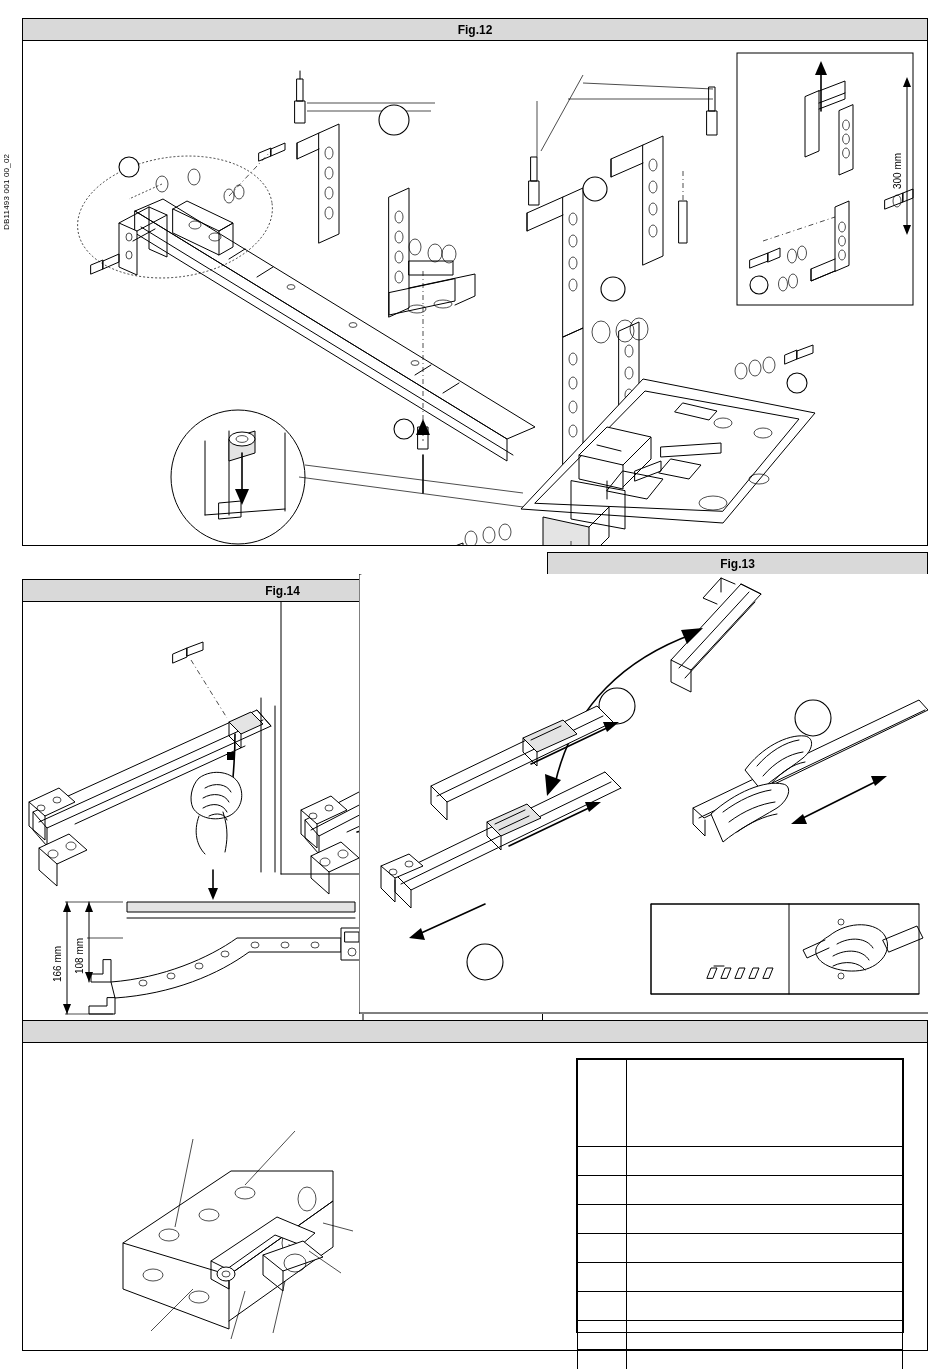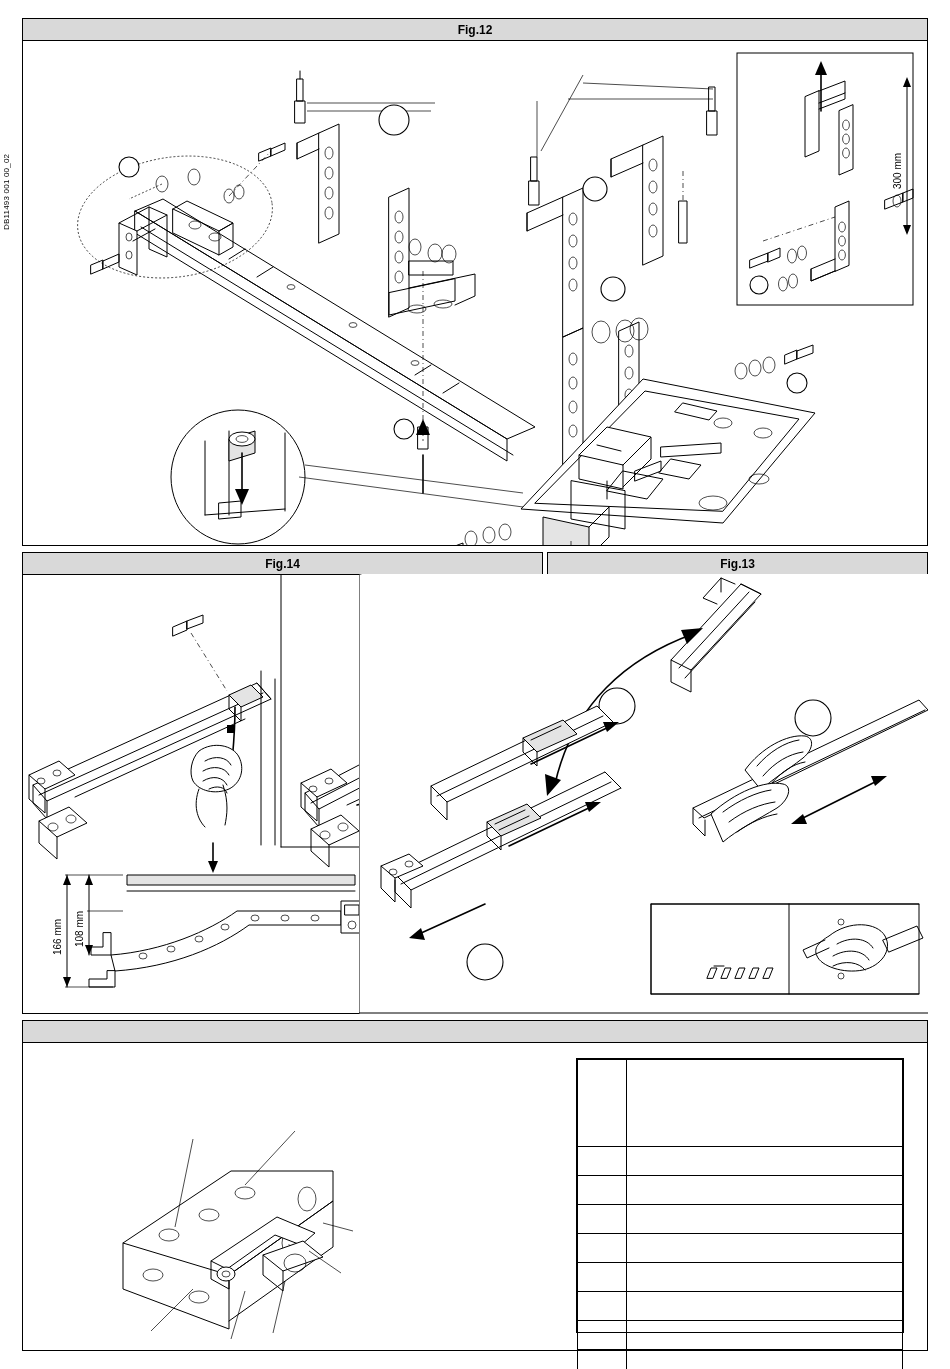--- a/index.html
+++ b/index.html
@@ -254,21 +254,21 @@
         <ellipse class="ln-f" cx="732" cy="327" rx="6" ry="8"></ellipse>
         <ellipse class="ln-f" cx="746" cy="324" rx="6" ry="8"></ellipse>
         <path class="ln" d="M762 314 l12 -5 l0 9 l-12 5 z"></path>
         <path class="ln" d="M774 310 l16 -6 l0 8 l-16 6 z"></path>
         <circle class="circlabel" cx="774" cy="342" r="10"></circle>
         <path class="ln-f" d="M548 500 L548 504"></path>
       </svg>
     </div>
   </div>
 
-  <div class="panel" style="left:22px;top:552px;width:521px;height:462px;">
+  <div class="panel" style="left:22px;top:579px;width:521px;height:462px;">
     <div class="capbar">
       <span>Fig.14</span>
     </div>
     <div class="fig-body">
       <svg width="519" height="438" viewBox="0 0 519 438">
 
         <line class="ln" x1="258" y1="0" x2="258" y2="272"></line>
         <line class="ln" x1="258" y1="272" x2="340" y2="272"></line>
         <line class="ln" x1="340" y1="272" x2="340" y2="438"></line>
 

